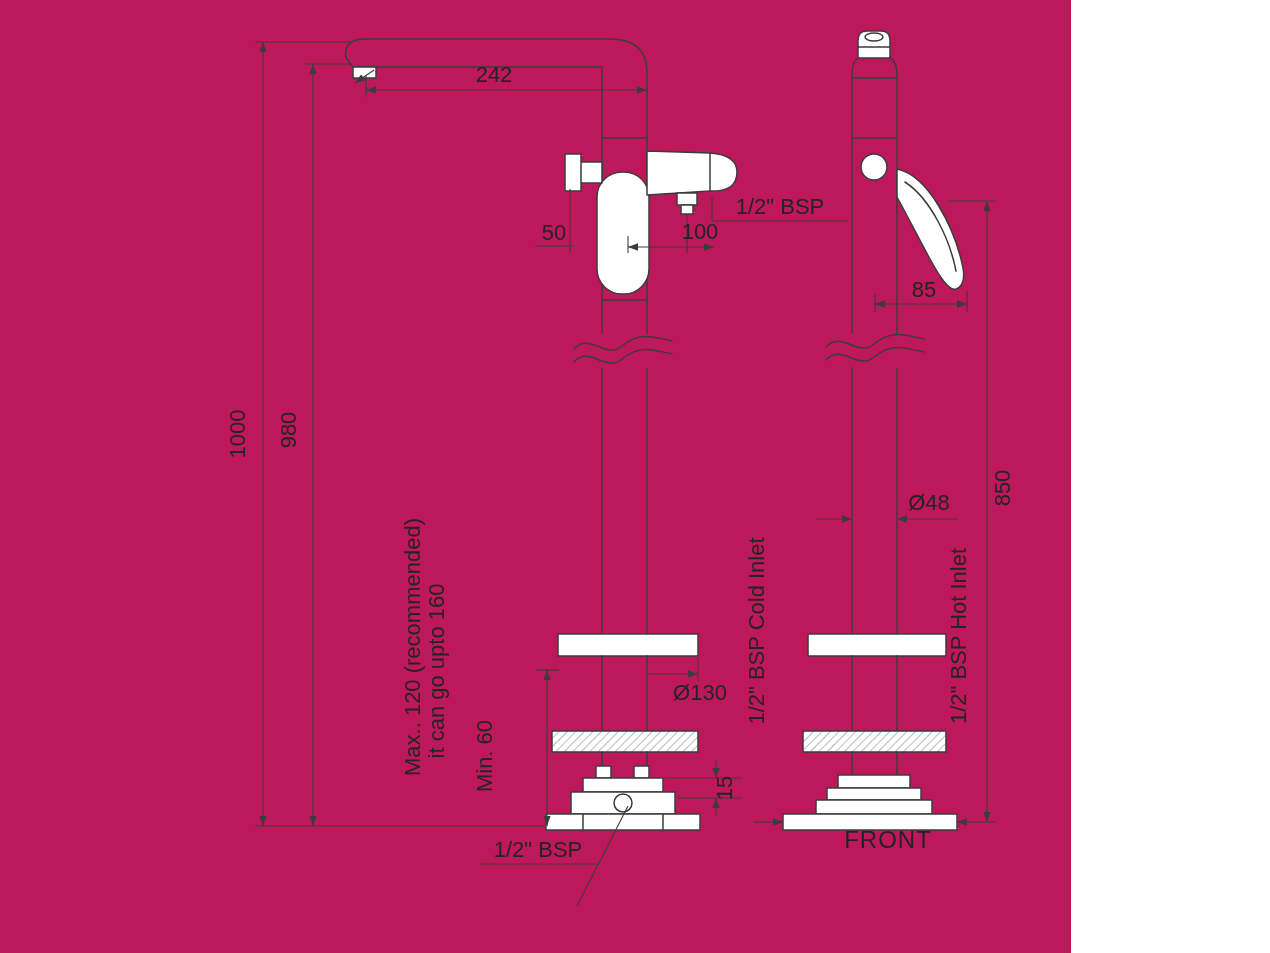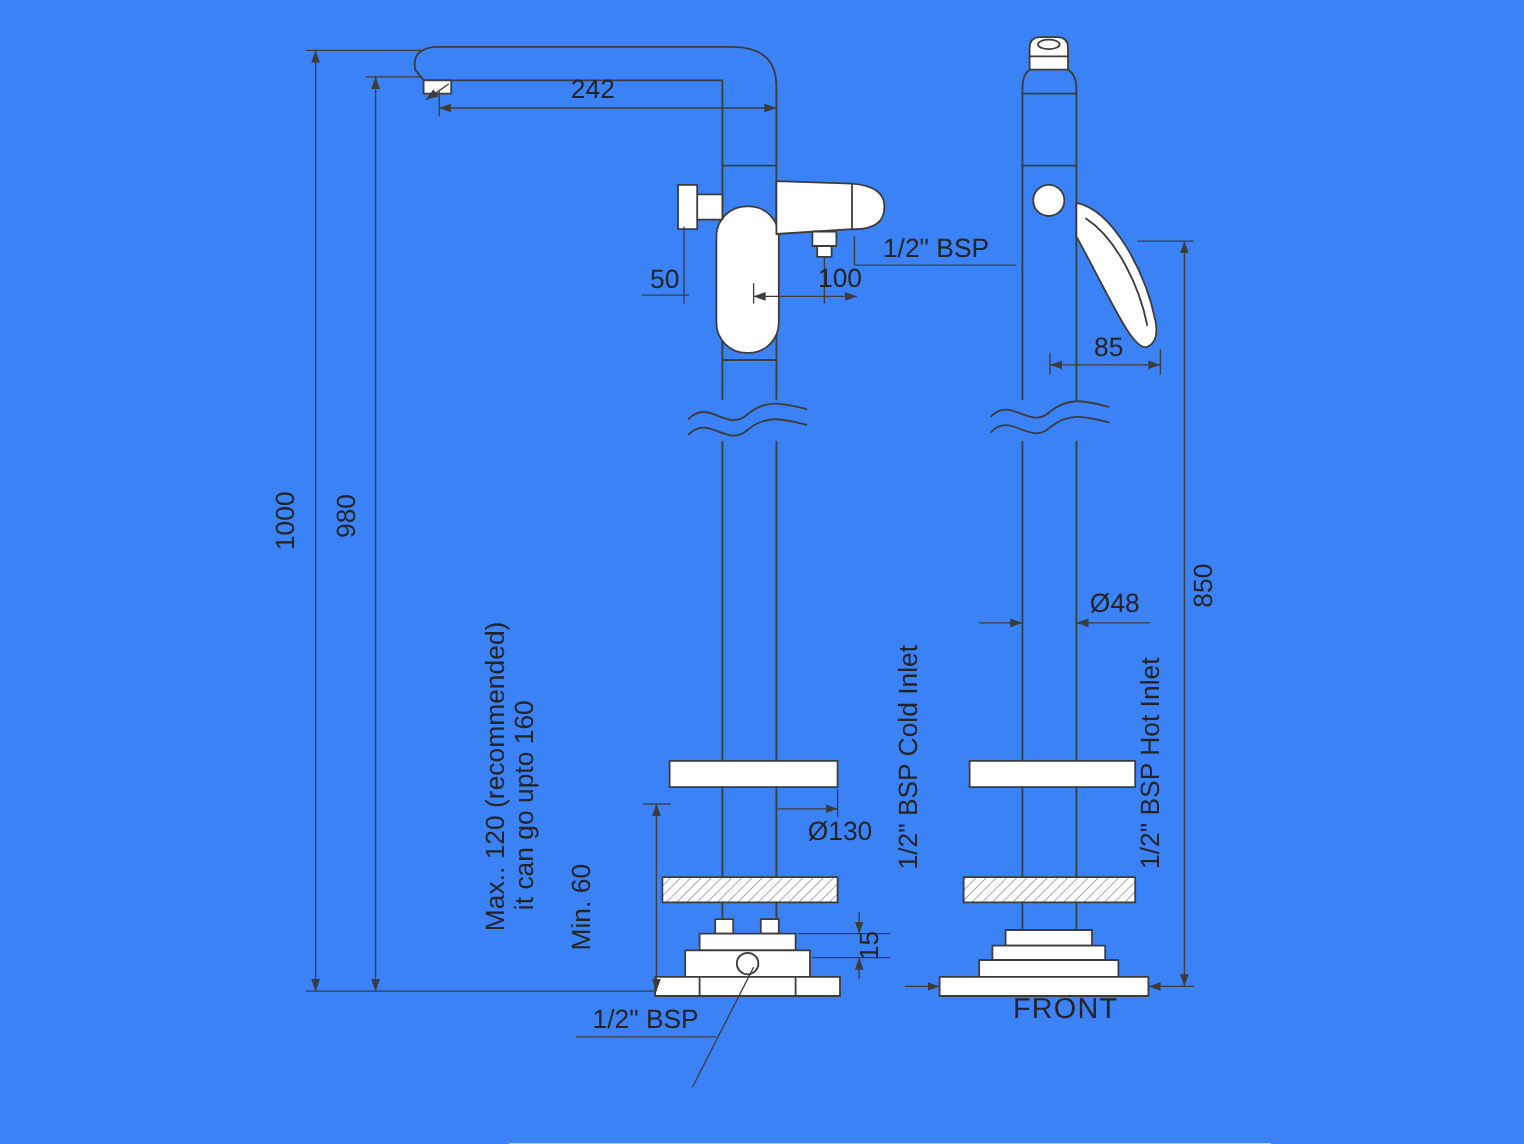--- a/index.html
+++ b/index.html
@@ -1,16 +1,16 @@
 <!DOCTYPE html>
 <html><head>
 <meta charset="utf-8">
 <style>
   html,body{margin:0;padding:0;background:#ffffff;}
-  .canvas{position:relative;width:1270px;height:953px;background:#3b82f6;overflow:hidden;}
+  .canvas{position:relative;width:1071px;height:953px;background:#be185d;overflow:hidden;}
   svg{display:block;}
   text{font-family:"Liberation Sans","DejaVu Sans",sans-serif;fill:#242424;}
   .dim{font-size:22px;}
   .front-label{font-size:24px;letter-spacing:1px;}
 </style>
 </head>
 <body>
 
 <div class="canvas">
 <svg viewBox="0 0 1270 953" width="1270" height="953">

